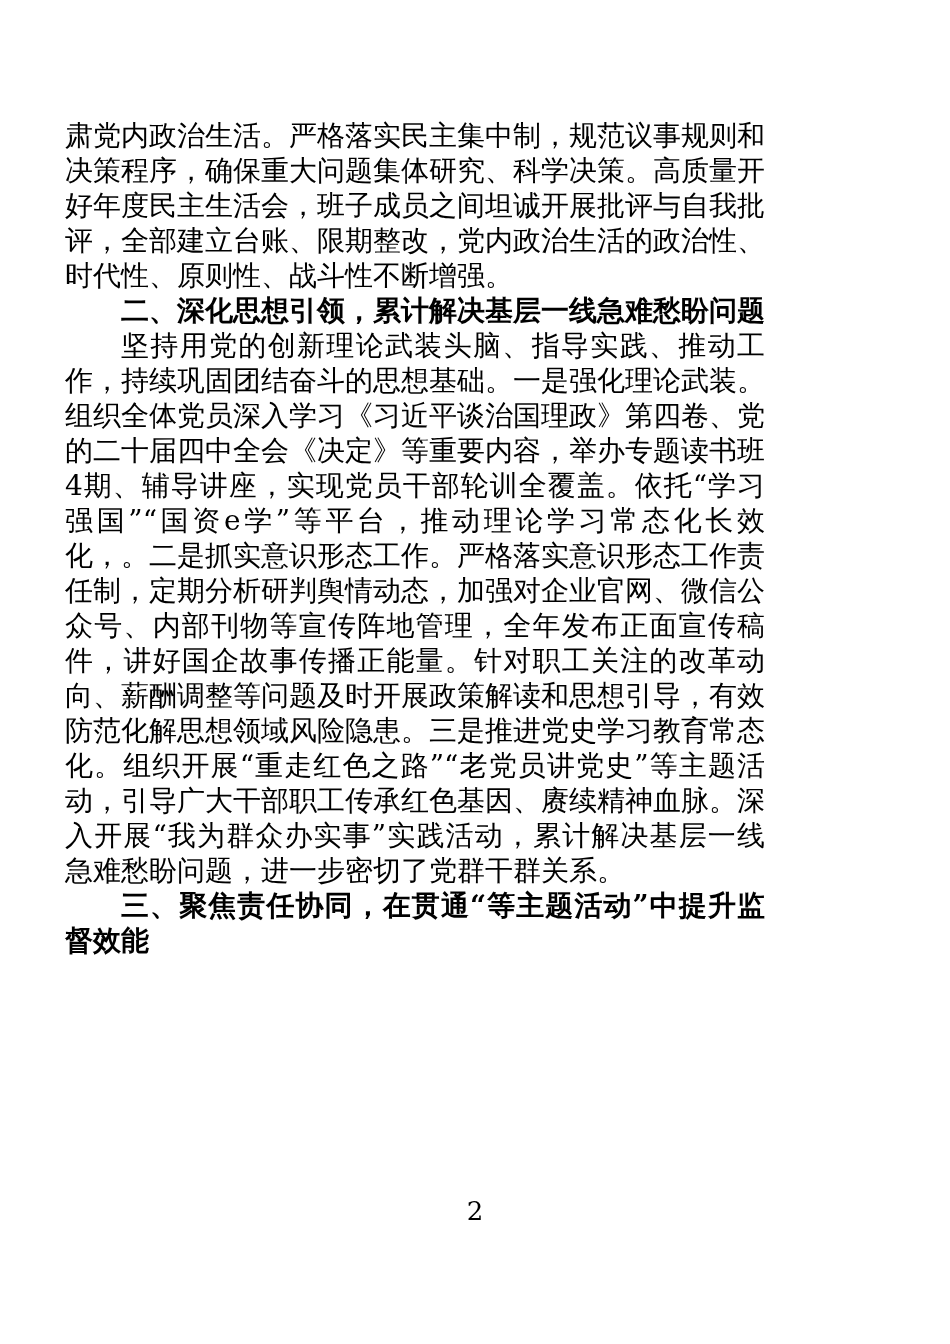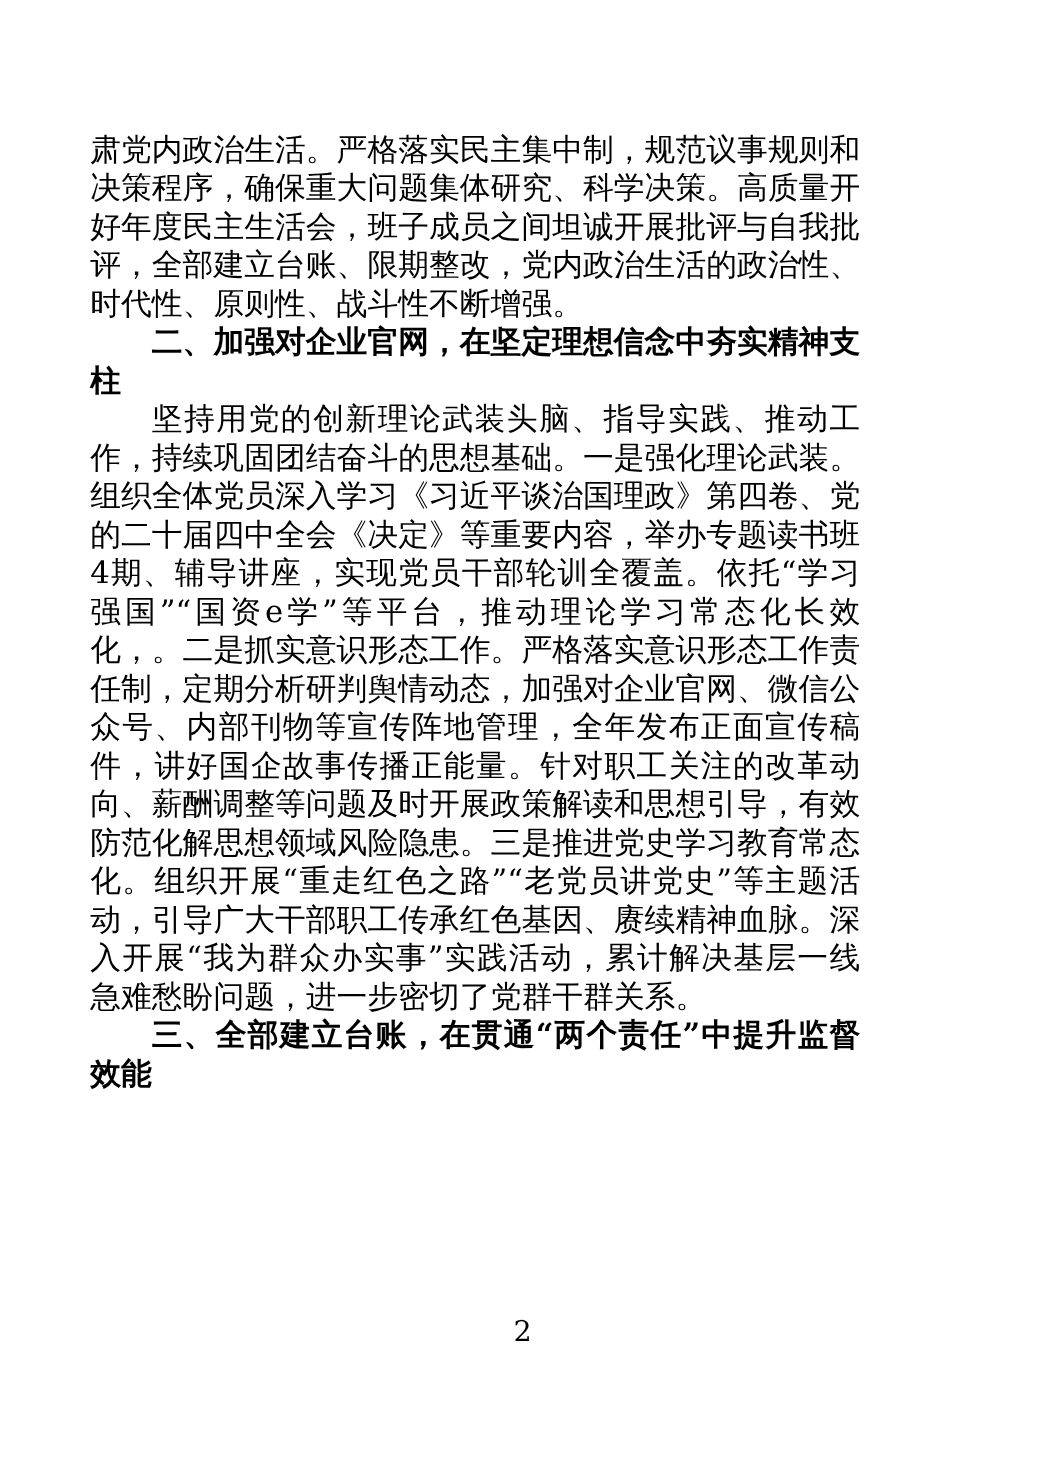--- a/index.html
+++ b/index.html
@@ -7,21 +7,21 @@
     padding: 0;
     background: #ffffff;
   }
   .page {
     position: relative;
     width: 950px;
     height: 1344px;
     margin: 0 auto;
     background: #ffffff;
     box-sizing: border-box;
-    padding: 118px 105px 0 82px;
+    padding: 118px 105px 0 65px;
     font-family: "DejaVu Serif", "Liberation Serif", serif;
     color: #000000;
     overflow: hidden;
   }
   .text-block {
     width: 700px;
     font-size: 28px;
     line-height: 35px;
     text-align: justify;
     letter-spacing: 0;
@@ -50,19 +50,19 @@
     font-family: "DejaVu Serif", "Liberation Serif", serif;
     color: #000000;
   }
 </style>
 </head>
 <body>
 
 <div class="page">
   <div class="text-block">
     <p class="para-noindent">肃党内政治生活。严格落实民主集中制，规范议事规则和决策程序，确保重大问题集体研究、科学决策。高质量开好年度民主生活会，班子成员之间坦诚开展批评与自我批评，全部建立台账、限期整改，党内政治生活的政治性、时代性、原则性、战斗性不断增强。</p>
-    <p class="heading">二、加强对企业官网，在坚定理想信念中夯实精神支柱</p>
+    <p class="heading">二、深化思想引领，累计解决基层一线急难愁盼问题</p>
     <p class="para-indent">坚持用党的创新理论武装头脑、指导实践、推动工作，持续巩固团结奋斗的思想基础。一是强化理论武装。组织全体党员深入学习《习近平谈治国理政》第四卷、党的二十届四中全会《决定》等重要内容，举办专题读书班4期、辅导讲座，实现党员干部轮训全覆盖。依托“学习强国”“国资e学”等平台，推动理论学习常态化长效化，。二是抓实意识形态工作。严格落实意识形态工作责任制，定期分析研判舆情动态，加强对企业官网、微信公众号、内部刊物等宣传阵地管理，全年发布正面宣传稿件，讲好国企故事传播正能量。针对职工关注的改革动向、薪酬调整等问题及时开展政策解读和思想引导，有效防范化解思想领域风险隐患。三是推进党史学习教育常态化。组织开展“重走红色之路”“老党员讲党史”等主题活动，引导广大干部职工传承红色基因、赓续精神血脉。深入开展“我为群众办实事”实践活动，累计解决基层一线急难愁盼问题，进一步密切了党群干群关系。</p>
-    <p class="heading">三、全部建立台账，在贯通“两个责任”中提升监督效能</p>
+    <p class="heading">三、聚焦责任协同，在贯通“等主题活动”中提升监督效能</p>
   </div>
 
   <div class="page-footer">2</div>
 </div>
 
 </body></html>

